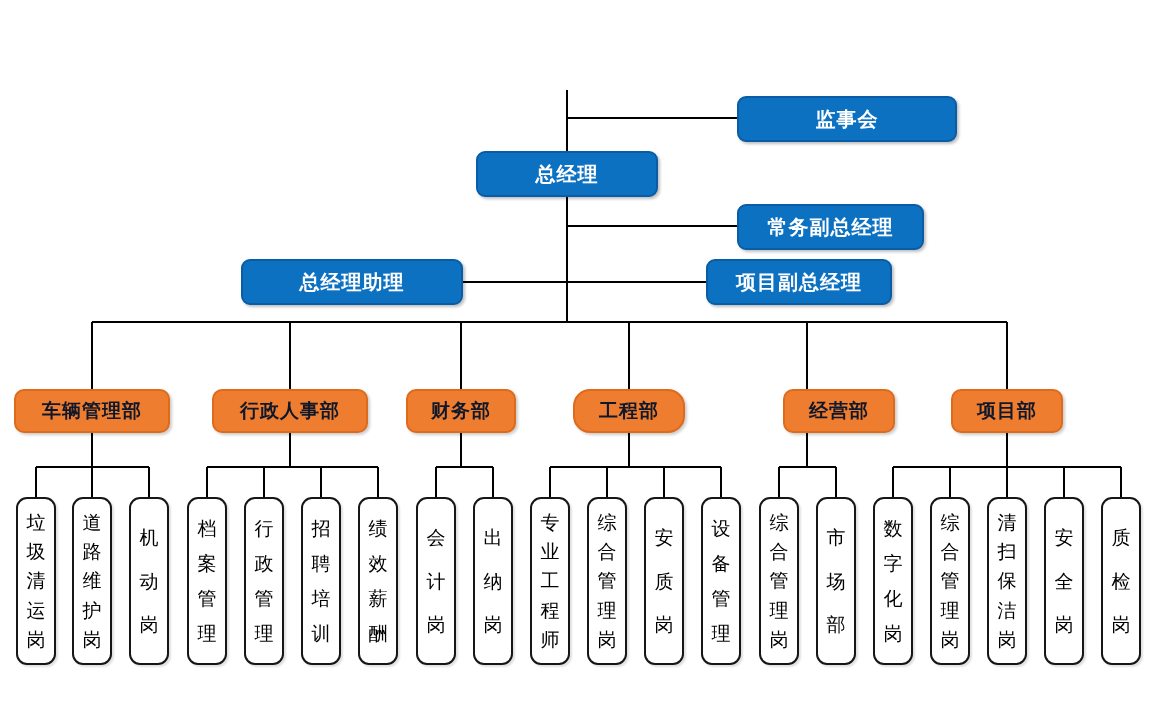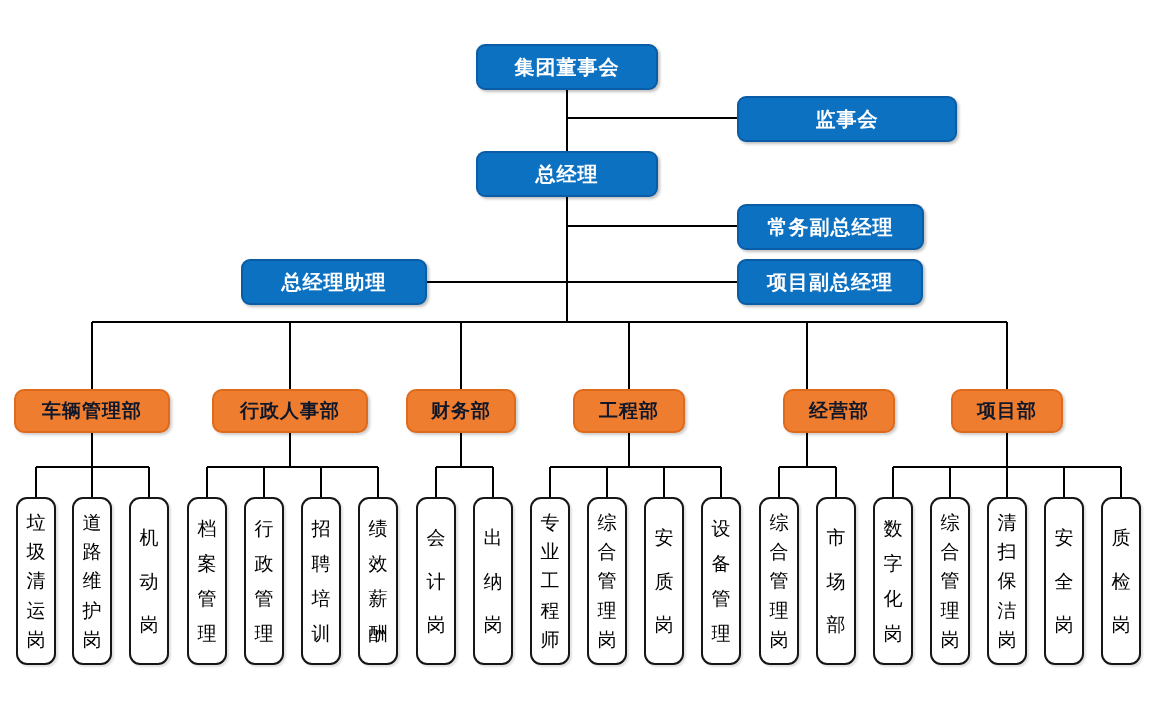--- a/index.html
+++ b/index.html
@@ -80,31 +80,30 @@
     <line x1="721" y1="467" x2="721" y2="497"></line>
     <line x1="779" y1="467" x2="779" y2="497"></line>
     <line x1="836" y1="467" x2="836" y2="497"></line>
     <line x1="893" y1="467" x2="893" y2="497"></line>
     <line x1="950" y1="467" x2="950" y2="497"></line>
     <line x1="1007" y1="467" x2="1007" y2="497"></line>
     <line x1="1064" y1="467" x2="1064" y2="497"></line>
     <line x1="1121" y1="467" x2="1121" y2="497"></line>
   </svg>
 
-  <div class="node box-blue" style="left:476px;top:44px;width:182px;">集团董事会</div>
   <div class="node box-blue" style="left:737px;top:96px;width:220px;">监事会</div>
   <div class="node box-blue" style="left:476px;top:151px;width:182px;">总经理</div>
   <div class="node box-blue" style="left:737px;top:204px;width:187px;">常务副总经理</div>
-  <div class="node box-blue" style="left:241px;top:259px;width:186px;">总经理助理</div>
-  <div class="node box-blue" style="left:737px;top:259px;width:186px;">项目副总经理</div>
+  <div class="node box-blue" style="left:241px;top:259px;width:222px;">总经理助理</div>
+  <div class="node box-blue" style="left:706px;top:259px;width:186px;">项目副总经理</div>
 
   <div class="node box-orange" style="left:14px;top:389px;width:156px;">车辆管理部</div>
   <div class="node box-orange" style="left:212px;top:389px;width:156px;">行政人事部</div>
   <div class="node box-orange" style="left:406px;top:389px;width:110px;">财务部</div>
-  <div class="node box-orange" style="left:573px;top:389px;width:112px;">工程部</div>
+  <div class="node box-orange" style="left:573px;top:389px;width:112px;border-radius:17px;">工程部</div>
   <div class="node box-orange" style="left:751px;top:389px;width:112px;margin-left:32px;">经营部</div>
   <div class="node box-orange" style="left:951px;top:389px;width:112px;">项目部</div>
 
   <div class="node box-pos" style="left:16px;top:497px;">
       <span>垃</span>
       <span>圾</span>
       <span>清</span>
       <span>运</span>
       <span>岗</span>
     </div>

